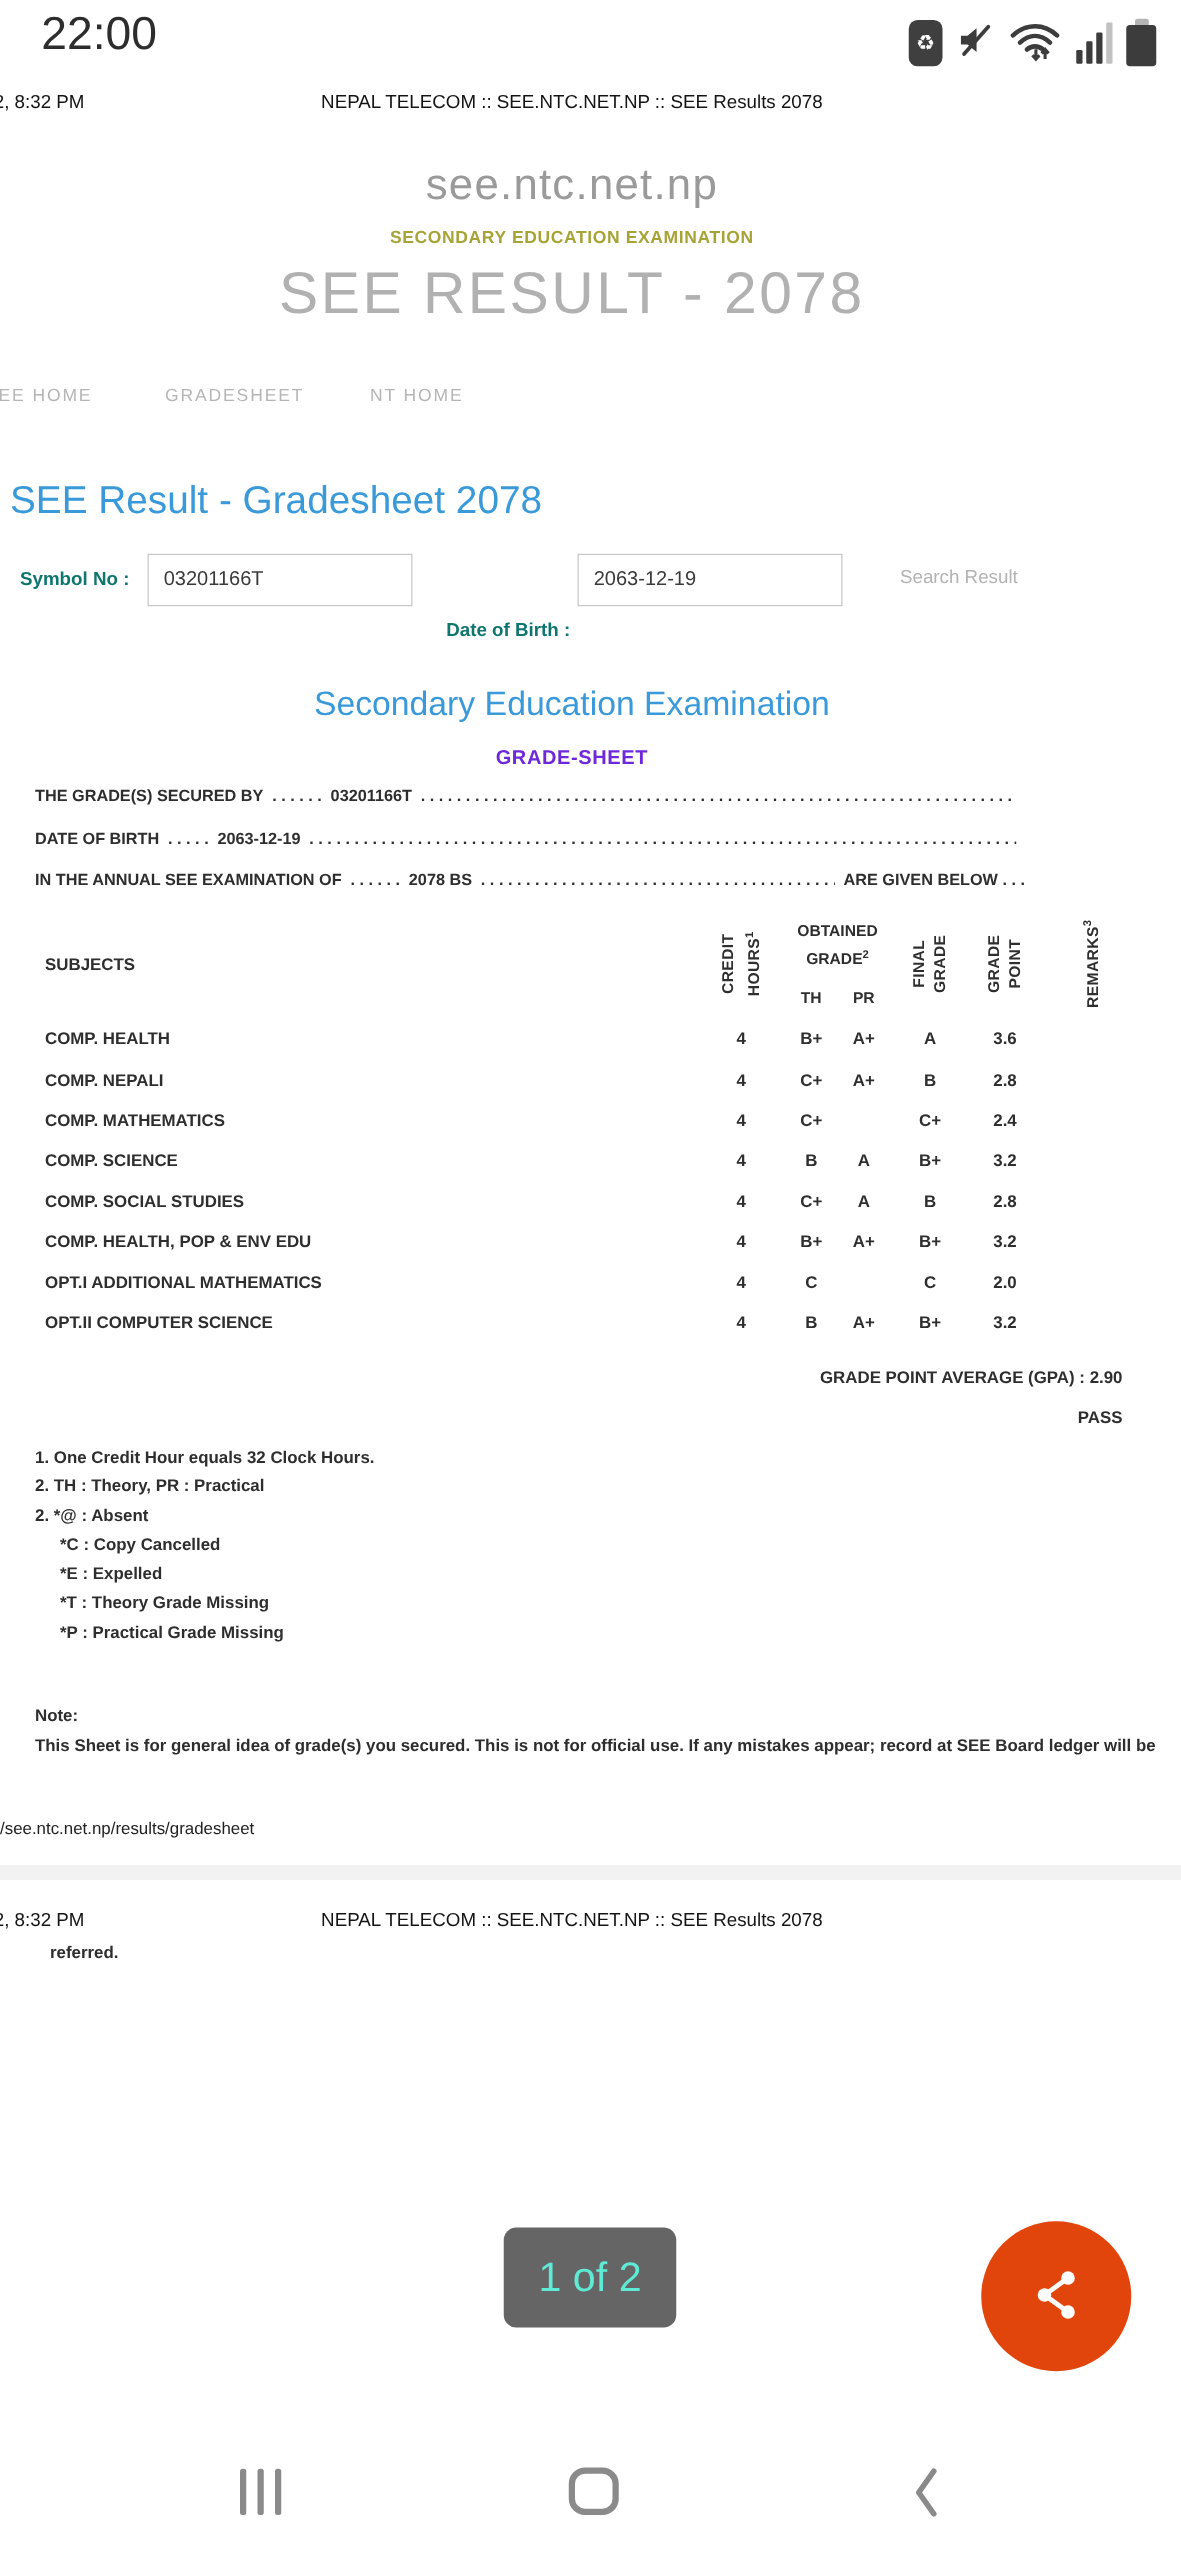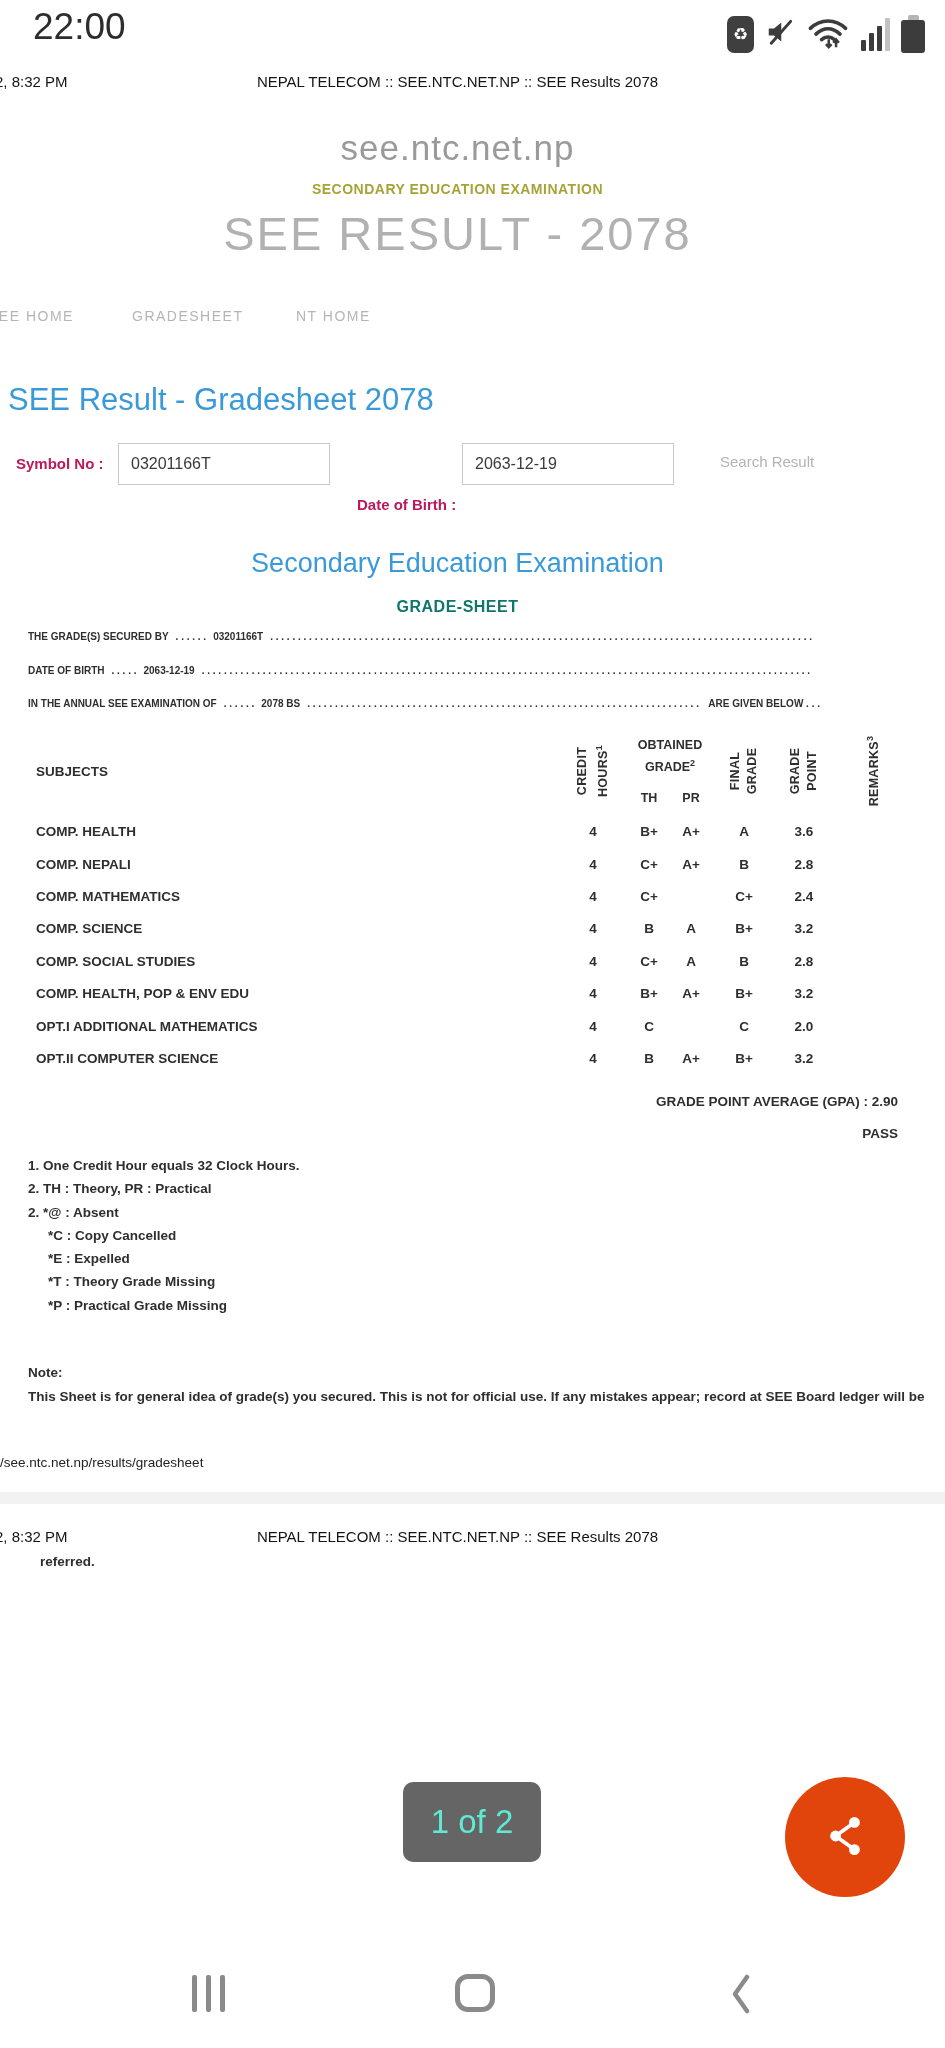--- a/index.html
+++ b/index.html
@@ -26,29 +26,29 @@
   .ph-center{position:absolute;left:0;right:30px;top:9px;text-align:center;font-size:15px;color:#141414;}
   .site-domain{position:absolute;left:0;width:915px;top:64px;text-align:center;font-size:35px;color:#9a9a9a;letter-spacing:1px;}
   .site-tagline{position:absolute;left:0;width:915px;top:117px;text-align:center;font-size:14px;font-weight:bold;color:#a6a437;letter-spacing:.5px;}
   .site-title{position:absolute;left:0;width:915px;top:142px;text-align:center;font-size:47px;color:#b1b1b1;letter-spacing:2px;}
   .nav{position:absolute;top:244px;left:0;width:945px;height:20px;}
   .nav .nav-item{position:absolute;top:0;font-size:14px;color:#b5b5b5;letter-spacing:1.5px;white-space:nowrap;cursor:pointer;}
   .nav .nav-item:nth-of-type(1){left:-12px;}
   .nav .nav-item:nth-of-type(2){left:132px;}
   .nav .nav-item:nth-of-type(3){left:296px;}
   .sec-heading{position:absolute;left:8px;top:318px;font-size:31px;color:#3a9ad9;text-align:right;}
-  .f-label{position:absolute;font-size:15px;font-weight:bold;color:#be185d;top:391px;white-space:nowrap;}
+  .f-label{position:absolute;font-size:15px;font-weight:bold;color:#0f766e;top:391px;white-space:nowrap;}
   .f-label.l1{left:16px;} .f-label.l2{left:357px;margin-top:41px;}
   .f-input{position:absolute;top:379px;width:212px;height:42px;border:1px solid #c9c9c9;background:#fff;font-family:"Liberation Sans",sans-serif;font-size:16px;color:#3a3a3a;padding:0 12px;box-sizing:border-box;}
   .f-input.i1{left:118px;} .f-input.i2{left:462px;}
   .f-search{position:absolute;left:714px;top:388px;font-size:15px;color:#b3b3b3;background:none;border:none;font-family:"Liberation Sans",sans-serif;cursor:pointer;white-space:nowrap;}
   .exam-title{position:absolute;left:0;width:915px;top:484px;text-align:center;font-size:27px;color:#3a9ad9;}
-  .sheet-title{position:absolute;left:0;width:915px;top:534px;text-align:center;font-size:16px;font-weight:bold;color:#0f766e;letter-spacing:.5px;}
+  .sheet-title{position:absolute;left:0;width:915px;top:534px;text-align:center;font-size:16px;font-weight:bold;color:#6d28d9;letter-spacing:.5px;}
   .dlines{position:absolute;left:28px;top:556px;width:792px;}
-  .dline{display:flex;align-items:center;height:33.4px;font-size:10px;font-weight:bold;color:#2e2e2e;white-space:nowrap;}
+  .dline{display:flex;align-items:center;height:33.4px;font-size:13px;font-weight:bold;color:#2e2e2e;white-space:nowrap;}
   .dl-dots{margin:0 7px;} .dl-fill{flex:1 1 auto;overflow:hidden;margin:0 7px;} .dl-suffix{}
   
   .t-subjects{position:absolute;left:36px;top:700px;font-size:13.5px;font-weight:bold;}
   .rot{position:absolute;width:90px;height:90px;top:662px;display:flex;align-items:center;justify-content:center;transform:rotate(-90deg);}
   .rot .rl{display:block;font-size:12.5px;font-weight:bold;text-align:center;line-height:17px;letter-spacing:.3px;white-space:nowrap;}
   .rot sup, .obt sup{font-size:9px;}
   .rot.credit{left:548px;} .rot.final{left:699px;} .rot.gp{left:759px;} .rot.remarks{left:828px;}
   .obt{position:absolute;left:610px;width:120px;top:672px;text-align:center;font-size:12.5px;font-weight:bold;line-height:18px;}
   .thpr{position:absolute;top:727px;width:40px;text-align:center;font-size:12.5px;font-weight:bold;}
   .thpr.th{left:629px;} .thpr.pr{left:671px;}

